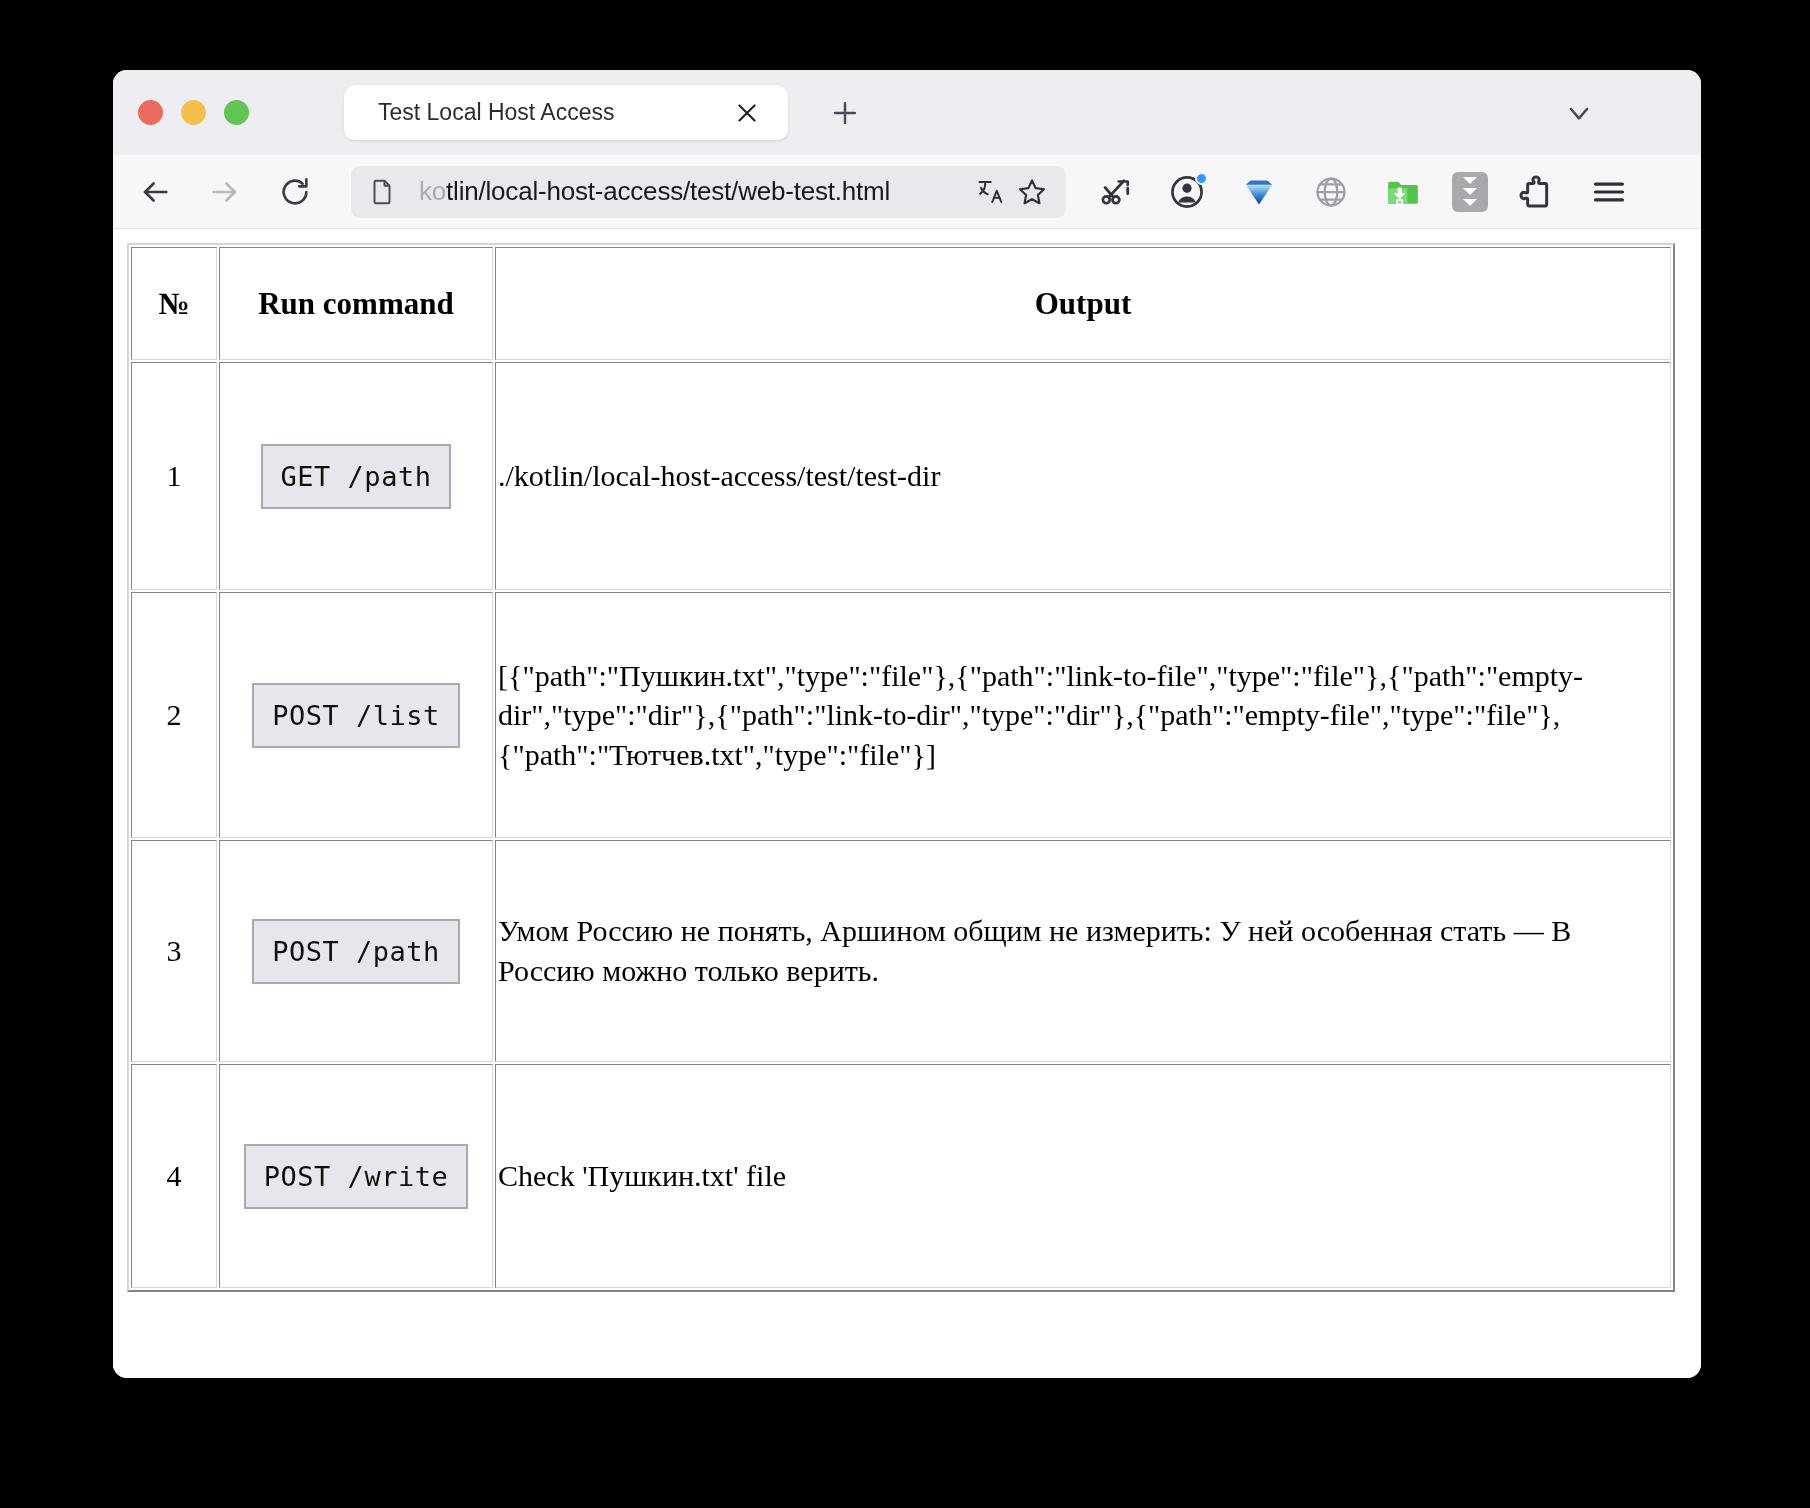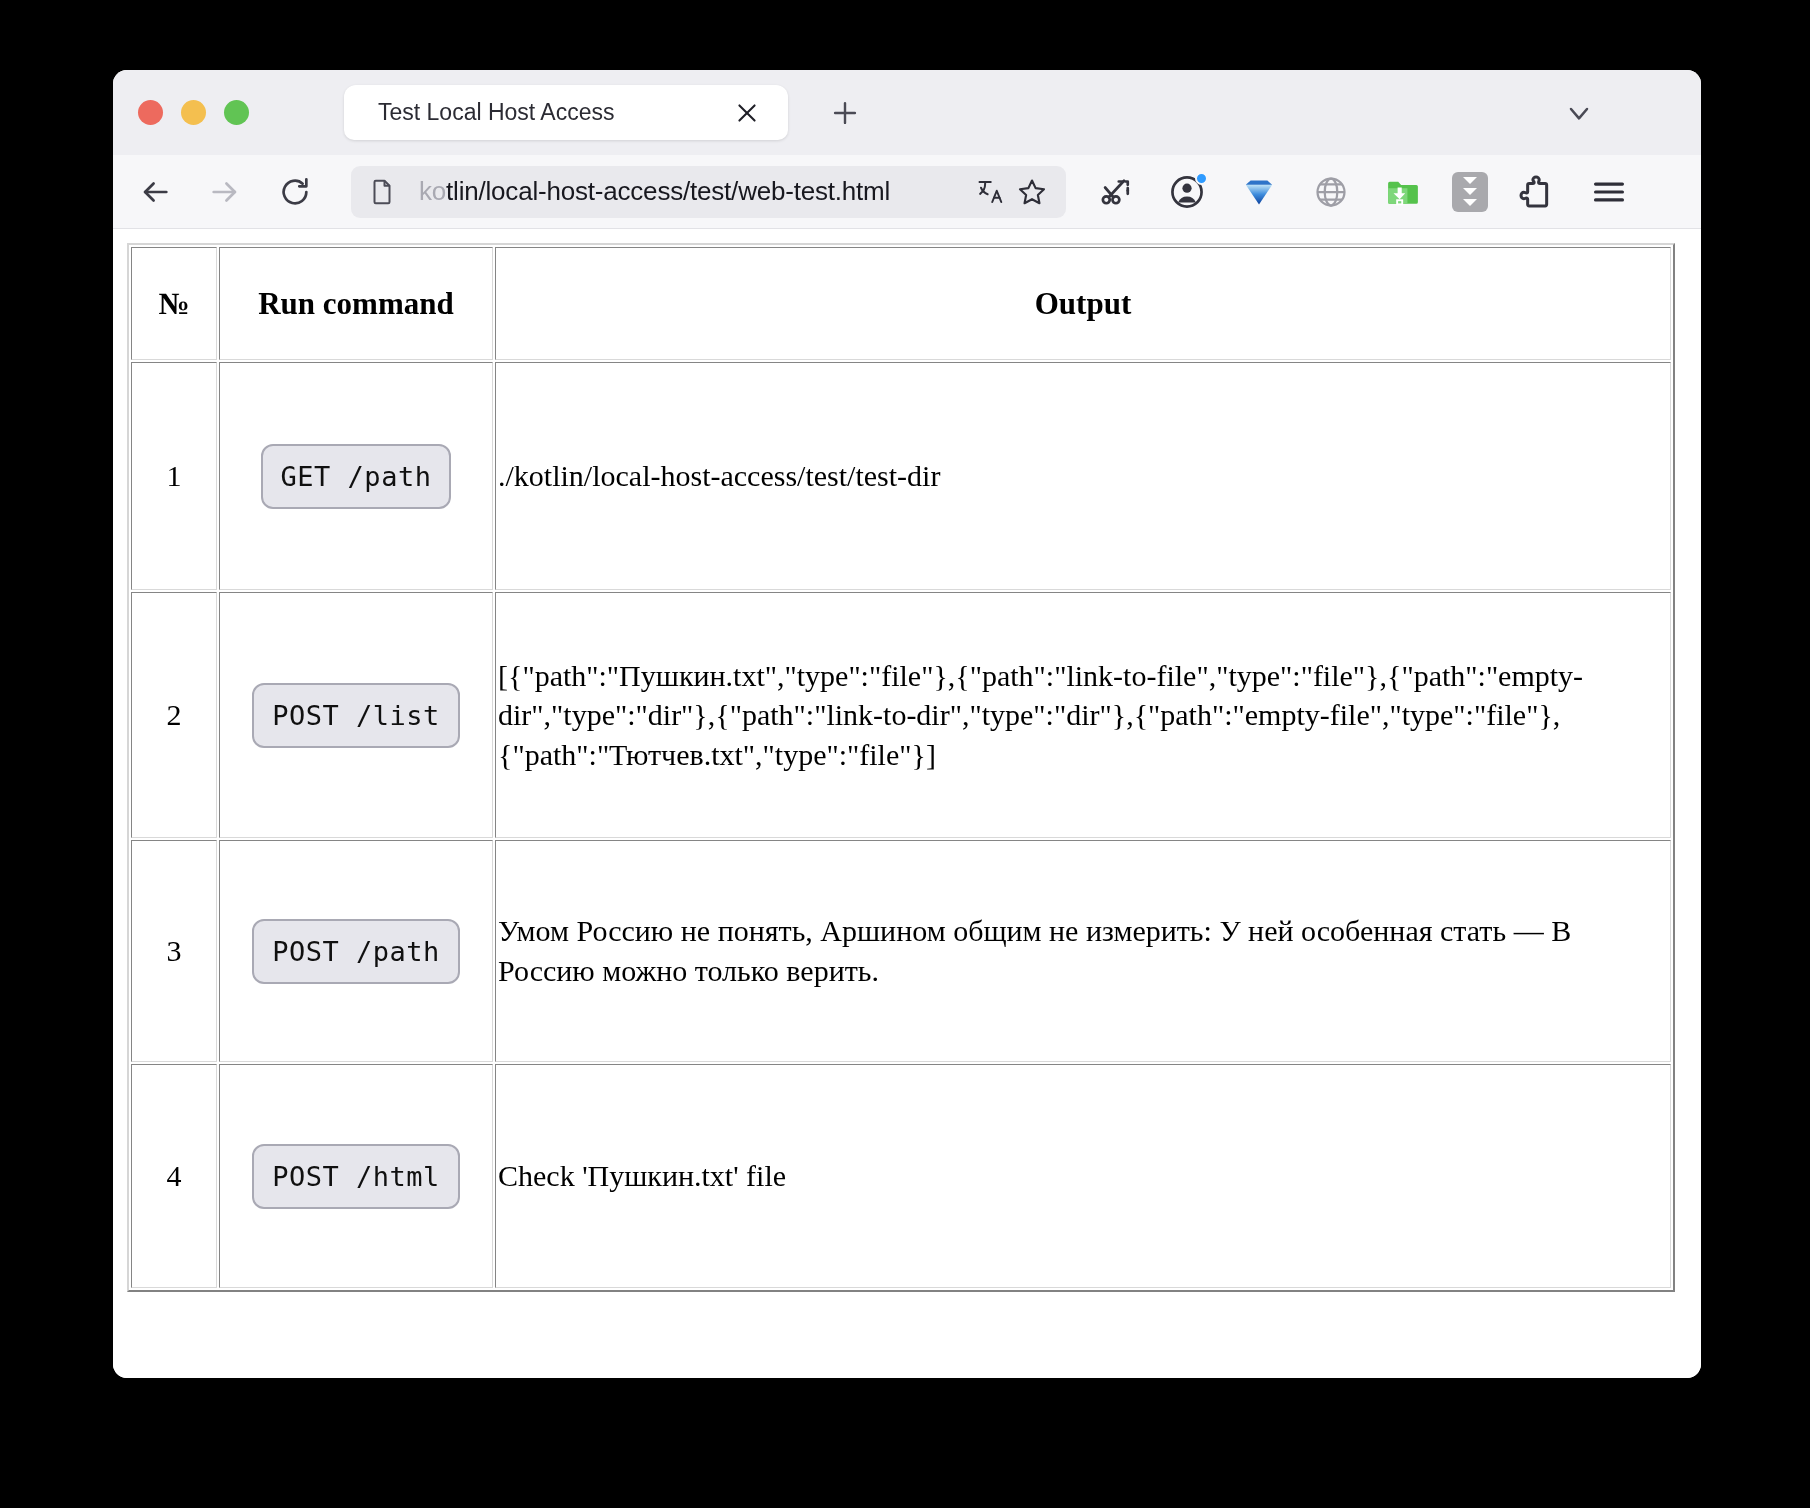--- a/index.html
+++ b/index.html
@@ -206,21 +206,21 @@
   .row-tall-2 { height: 246px; }
   .row-tall-3 { height: 222px; }
   .row-tall-4 { height: 224px; }
 
   button.cmd-btn {
     font-family: "DejaVu Sans Mono", monospace;
     font-size: 27px;
     color: #101010;
     background: #e6e6ec;
     border: 2px solid #a9a9b4;
-    border-radius: 12px;
+    border-radius: 0;
     padding: 17px 18px;
     cursor: pointer;
     line-height: 1;
     letter-spacing: 0.5px;
   }
 </style>
 </head>
 <body>
 
 <div id="root">
@@ -403,21 +403,21 @@
           <tr class="row-tall-3">
             <td class="c-num">3</td>
             <td class="c-cmd">
               <button class="cmd-btn">POST /path</button>
             </td>
             <td class="c-out">Умом Россию не понять, Аршином общим не измерить: У ней особенная стать — В Россию можно только верить.</td>
           </tr>
           <tr class="row-tall-4">
             <td class="c-num">4</td>
             <td class="c-cmd">
-              <button class="cmd-btn">POST /html</button>
+              <button class="cmd-btn">POST /write</button>
             </td>
             <td class="c-out">Check 'Пушкин.txt' file</td>
           </tr>
         </tbody>
       </table>
     </div>
 
   </div>
 </div>
 

